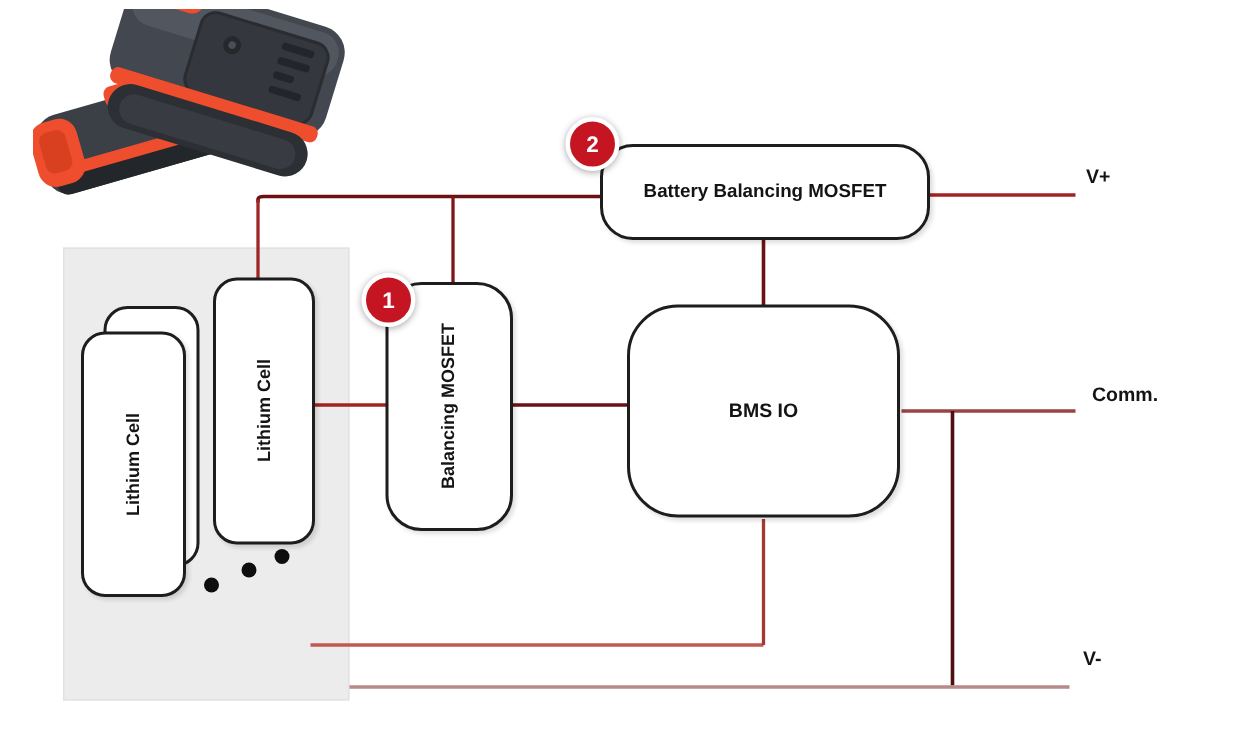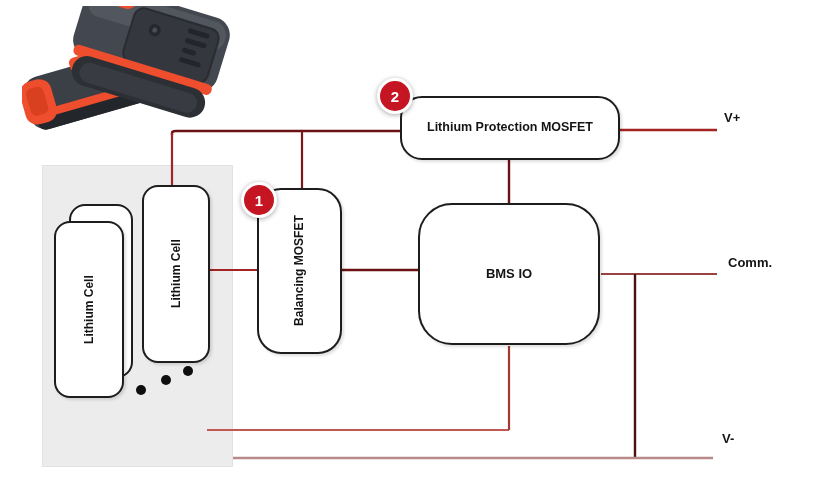--- a/index.html
+++ b/index.html
@@ -79,21 +79,21 @@
   <div class="box cell-left rot">
     <span class="box-label">Lithium Cell</span>
   </div>
   <div class="box cell-right rot">
     <span class="box-label">Lithium Cell</span>
   </div>
   <div class="box balancing rot">
     <span class="box-label">Balancing MOSFET</span>
   </div>
   <div class="box protection">
-    <span class="box-label">Lithium Protection MOSFET</span>
+    <span class="box-label">Battery Balancing MOSFET</span>
   </div>
   <div class="box bms">
     <span class="box-label">BMS IO</span>
   </div>
 
   <div class="badge badge-1">
     <span>1</span>
   </div>
   <div class="badge badge-2">
     <span>2</span>

